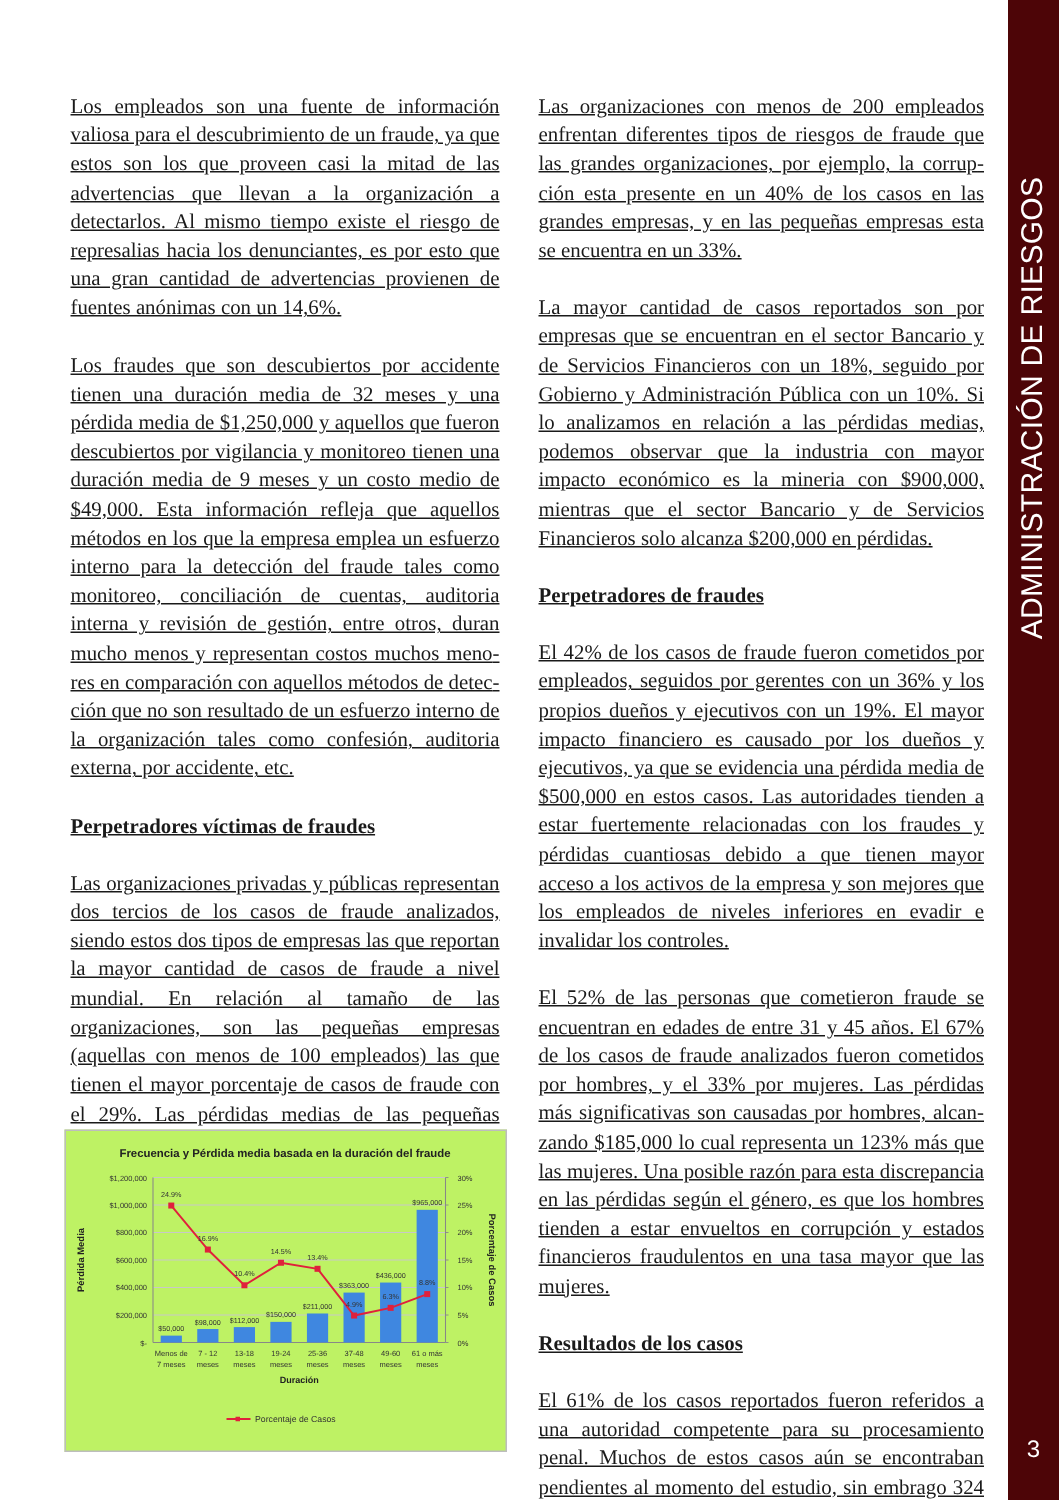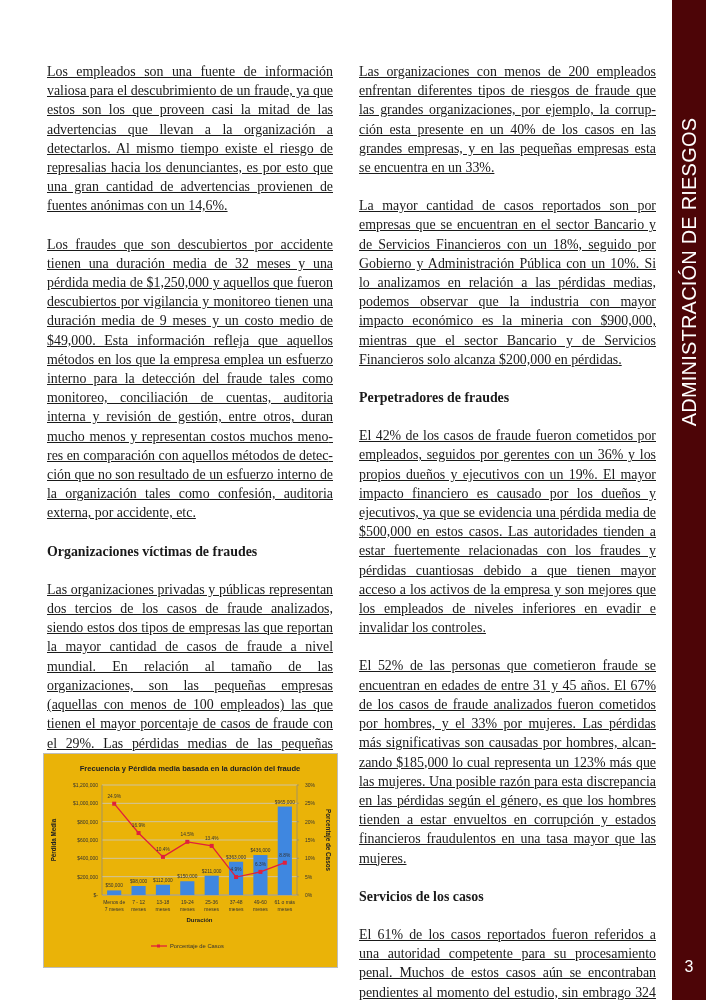--- a/index.html
+++ b/index.html
@@ -11,63 +11,63 @@
   }
   .col {
     position: absolute; top: 62px;
     font-size: 13.9px; line-height: 19.2px;
     text-align: justify; hyphens: manual;
   }
   .col-left { left: 47px; width: 286px; }
   .col-right { left: 359px; width: 297px; }
   .col p { margin: 0 0 19px 0; text-decoration: underline; }
   .col h2 {
-    font-size: 13.9px; font-weight: bold; margin: 0 0 19px 0; line-height: 19.2px;
+    font-size: 13.9px; font-weight: bold; margin: 0 0 19px 0; line-height: 19.2px; text-decoration: underline;
   }
   .sidebar {
     position: absolute; left: 672px; top: 0; width: 34px; height: 1000px;
     background: #4d0507;
   }
   .sidebar-title {
     position: absolute; left: 50%; top: 272px;
     transform: translate(-50%, -50%) rotate(-90deg);
     white-space: nowrap; color: #ffffff;
     font-family: "Liberation Sans", "DejaVu Sans", sans-serif;
     font-size: 20px; letter-spacing: 0.2px;
   }
   .page-number {
     position: absolute; left: 0; width: 34px; top: 958px;
     text-align: center; color: #ffffff;
     font-family: "Liberation Sans", "DejaVu Sans", sans-serif;
     font-size: 16px;
   }
   .chart-frame {
     position: absolute; left: 43px; top: 753px; width: 293px; height: 213px;
-    border: 1px solid #bdbdbd; background: #eab308;
+    border: 1px solid #bdbdbd; background: #bef264;
   }
   .chart-frame svg { display: block; }
   .chart-frame text { font-family: "Liberation Sans", "DejaVu Sans", sans-serif; }
 </style>
 </head>
 <body>
 
 <div class="col col-left">
   <p>Los empleados son  una fuente de información valiosa para el descubrimiento de un fraude, ya que estos son los que proveen casi la mitad de las advertencias que llevan a la organización a detectar­los. Al mismo tiempo existe el riesgo de represalias hacia los denunciantes, es por esto que una gran cantidad de advertencias provienen de fuentes anónimas con un 14,6%.</p>
   <p>Los fraudes que son descubiertos por accidente tienen una duración media de 32 meses y una pérdida media de $1,250,000 y aquellos que fueron descubiertos por vigilancia y monitoreo tienen una duración media de 9 meses y un costo medio de $49,000. Esta información refleja que aquellos métodos en los que la empresa emplea un esfuerzo interno para la detección del fraude tales como monitoreo, conciliación de cuentas, auditoria interna y revisión de gestión, entre otros, duran mucho menos y representan costos muchos meno­res en comparación con aquellos métodos de detec­ción que no son resultado de un esfuerzo interno de la organización tales como confesión, auditoria externa, por accidente, etc.</p>
-  <h2>Organizaciones víctimas de fraudes</h2>
+  <h2>Perpetradores víctimas de fraudes</h2>
   <p>Las organizaciones privadas y públicas representan dos tercios de los casos de fraude analizados, siendo estos dos tipos de empresas las que reportan la mayor cantidad de casos de fraude a nivel mundial. En relación al tamaño de las organizaciones, son las pequeñas empresas (aquellas con menos de 100 empleados)  las que tienen el mayor porcentaje de casos de fraude con el 29%. Las pérdidas medias de las pequeñas empresas, así como las de las grandes empresas (aquellas con más de 10,000 empleados) ascienden a $154,000 y $160,000 respectivamente</p>
 </div>
 
 <div class="col col-right">
   <p>Las organizaciones con menos de 200 empleados enfrentan diferentes tipos de riesgos de fraude que las grandes organizaciones, por ejemplo, la corrup­ción esta presente en un 40% de los casos en las grandes empresas, y en las pequeñas empresas esta se encuentra en un 33%.</p>
   <p>La mayor cantidad de casos reportados son por empresas que se encuentran en el sector Bancario y de Servicios Financieros con un 18%, seguido por Gobierno y Administración Pública con un 10%. Si lo analizamos en relación a las pérdidas medias, podemos observar que la industria con mayor impacto económico es la mineria con $900,000, mientras que el sector Bancario y de Servicios Financieros solo alcanza $200,000 en pérdidas.</p>
   <h2>Perpetradores de fraudes</h2>
   <p>El 42% de los casos de fraude fueron cometidos por empleados, seguidos por gerentes con un 36% y los propios dueños y ejecutivos con un 19%.  El mayor impacto financiero es causado por los dueños y ejecutivos, ya que se evidencia una pérdida media de $500,000 en estos casos.  Las autoridades tienden a estar fuertemente relacionadas con los fraudes y pérdidas cuantiosas debido a que tienen mayor acceso a los activos de la empresa y son mejores que los empleados de niveles inferiores en evadir e invalidar los controles.</p>
   <p>El 52% de las personas que cometieron fraude se encuentran en edades de entre 31 y 45 años. El 67% de los casos de fraude analizados fueron cometidos por hombres, y el 33% por mujeres. Las pérdidas más significativas son causadas por hombres, alcan­zando $185,000 lo cual representa un 123% más que las mujeres. Una posible razón para esta discrepan­cia en las pérdidas según el género, es que los hom­bres tienden a estar envueltos en corrupción y esta­dos financieros  fraudulentos en una tasa mayor que las mujeres.</p>
-  <h2>Servicios de los casos</h2>
+  <h2>Resultados de los casos</h2>
   <p>El 61% de los casos reportados fueron referidos a una autoridad competente para su procesamiento penal. Muchos de estos casos aún se encontraban pendientes al momento del estudio, sin embrago 324 casos sí tuvieron un desenlace. El 75% de los invo­lucrados fueron encontrados culpables y solo el 1% fueron absueltos.</p>
 </div>
 
 <div class="chart-frame">
   <svg id="chart-svg" width="293" height="213">
       <text x="146" y="17" text-anchor="middle" font-size="7.6" font-weight="bold" fill="#222">Frecuencia y Pérdida media basada en la duración del fraude</text>
       <line x1="58" x2="253" y1="141" y2="141" stroke="#c8c8c8" stroke-width="0.8"></line>
       <text x="54" y="143" text-anchor="end" font-size="5" fill="#333">$-</text>
       <line x1="58" x2="253" y1="122.66666666666667" y2="122.66666666666667" stroke="#c8c8c8" stroke-width="0.8"></line>
       <text x="54" y="124.66666666666667" text-anchor="end" font-size="5" fill="#333">$200,000</text>

